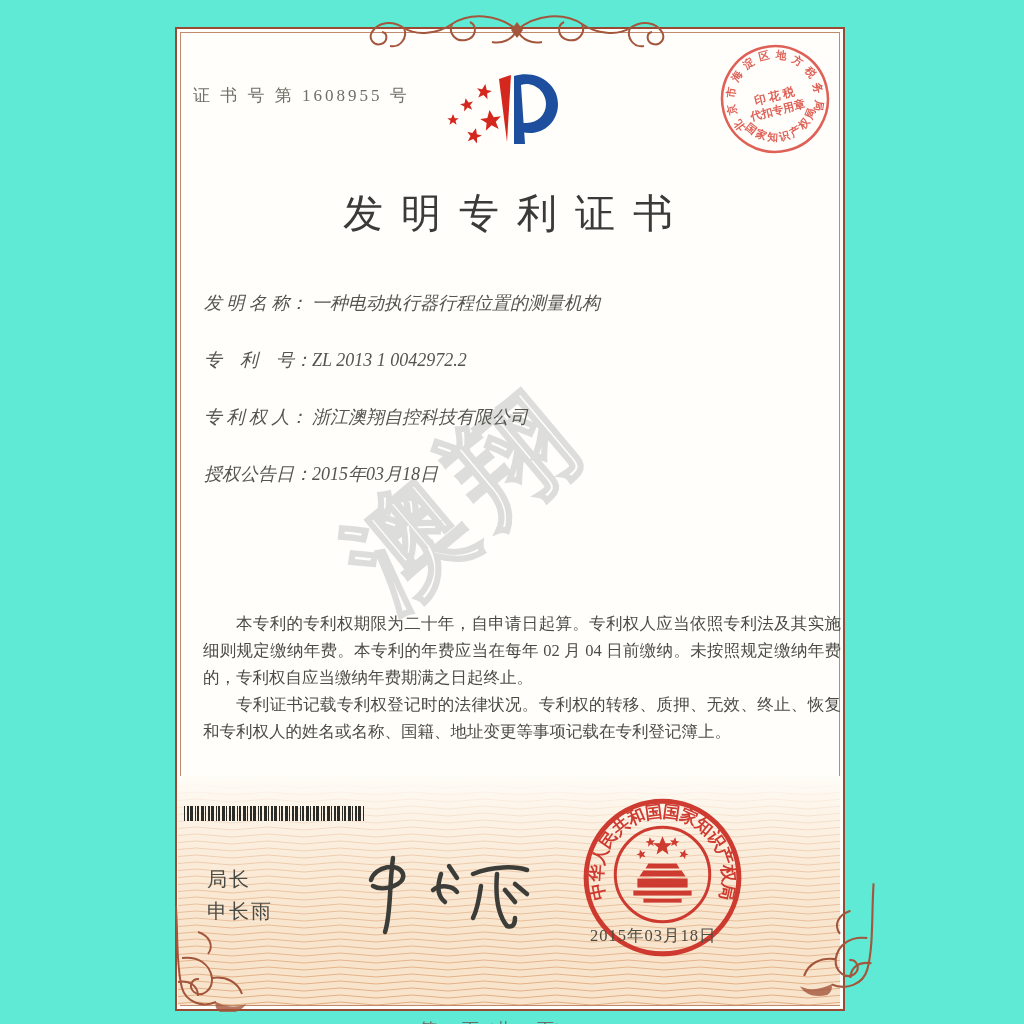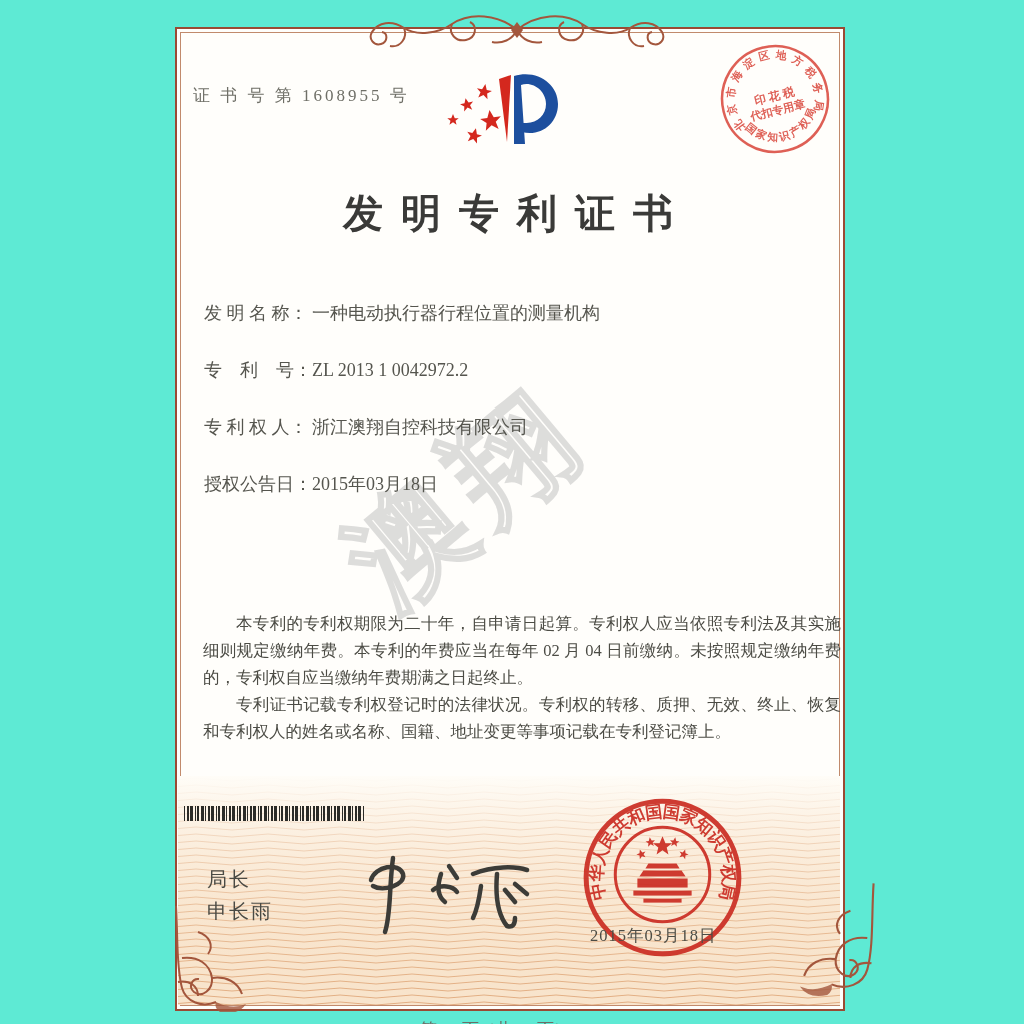--- a/index.html
+++ b/index.html
@@ -6,24 +6,24 @@
   .page{position:relative;width:1024px;height:1024px;background:#5eead4;overflow:hidden;
         font-family:"Liberation Serif","DejaVu Serif",serif;color:#4c4c45;}
   .abs{position:absolute;}
 
   
   .frame{left:175px;top:27px;width:666px;height:980px;border:2px solid #9a4a33;background:#fffefb;}
   .frame-inner{position:absolute;inset:3px;border:1px solid #c18a6c;}
 
   .cert-number{left:193px;top:84px;font-size:17px;letter-spacing:3px;color:#6f6f67;}
 
-  .title{left:175px;top:186px;width:666px;text-align:center;font-size:40px;font-weight:700;
+  .title{left:175px;top:186px;width:666px;text-align:center;font-size:40px;font-weight:400;
          color:#3a3a38;letter-spacing:18px;text-indent:18px;}
 
-  .fields{left:204px;top:301px;width:630px;}
+  .fields{left:204px;top:291px;width:630px;font-style:italic;}
   .field-row{height:19px;margin-bottom:38px;font-size:18px;color:#55554e;white-space:nowrap;}
   .field-label{display:inline-block;min-width:108px;}
 
   .body-text{left:203px;top:610px;width:638px;font-size:16.5px;line-height:27px;color:#4c4c45;
              text-align:justify;}
   .body-text p{margin:0;text-indent:2em;}
 
   .watermark{left:340px;top:372px;width:380px;height:220px;transform:rotate(-40deg);
              font-size:118px;font-weight:700;color:transparent;-webkit-text-stroke:2.5px #bdbdbd;
              opacity:.5;letter-spacing:14px;pointer-events:none;}

